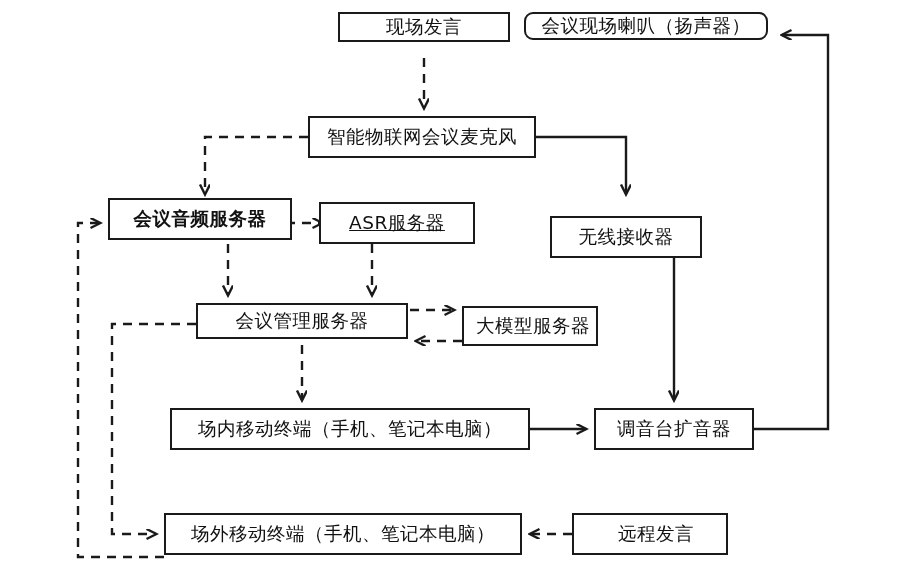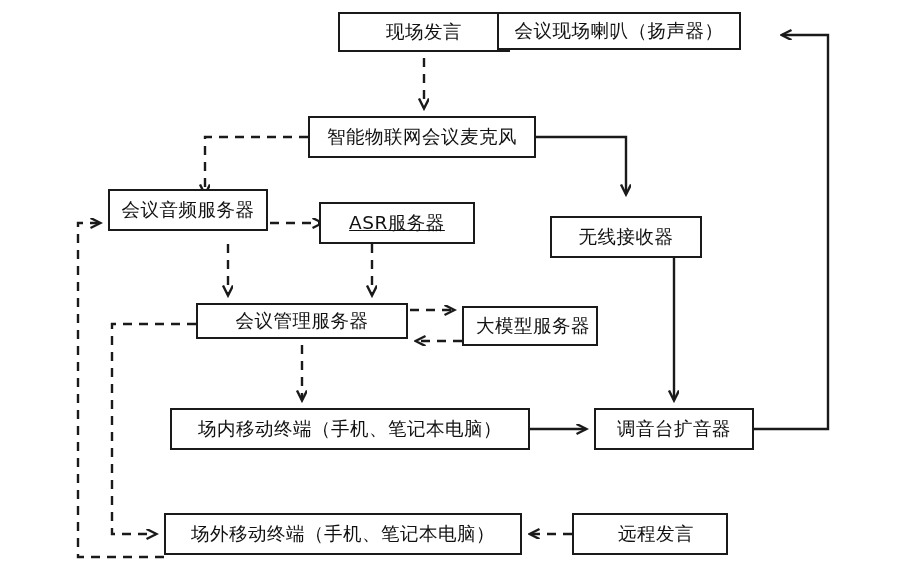--- a/index.html
+++ b/index.html
@@ -80,33 +80,33 @@
       <path d="M674,244 L674,400" marker-end="url(#arrow-open)"></path>
 
       <path d="M754,429 L828,429 L828,35 L782,35" marker-end="url(#arrow-open)"></path>
 
       <path d="M572,534 L530,534" stroke-dasharray="9,7" marker-end="url(#arrow-open)"></path>
 
       <path d="M164,557 L78,557 L78,223 L100,223" stroke-dasharray="9,7" marker-end="url(#arrow-open)"></path>
     </g>
   </svg>
 
-  <div class="node" style="left:338px; top:12px; width:172px; height:40px;">
+  <div class="node" style="left:338px; top:12px; width:172px; height:30px;">
     <span>现场发言</span>
   </div>
 
-  <div class="node" style="left:497px; top:12px; width:244px; height:38px;">
+  <div class="node" style="left:524px; top:12px; width:244px; height:28px;border-radius:9px;">
     <span>会议现场喇叭（扬声器）</span>
   </div>
 
   <div class="node" style="left:308px; top:116px; width:228px; height:42px;">
     <span>智能物联网会议麦克风</span>
   </div>
 
-  <div class="node" style="left:108px; top:189px; width:160px; height:42px;">
+  <div class="node" style="left:108px; top:198px; width:184px; height:42px;font-weight:bold;">
     <span>会议音频服务器</span>
   </div>
 
   <div class="node" style="left:319px; top:202px; width:156px; height:42px;text-decoration:underline;">
     <span>ASR服务器</span>
   </div>
 
   <div class="node" style="left:550px; top:202px; width:152px; height:42px;margin-top:14px;">
     <span>无线接收器</span>
   </div>

